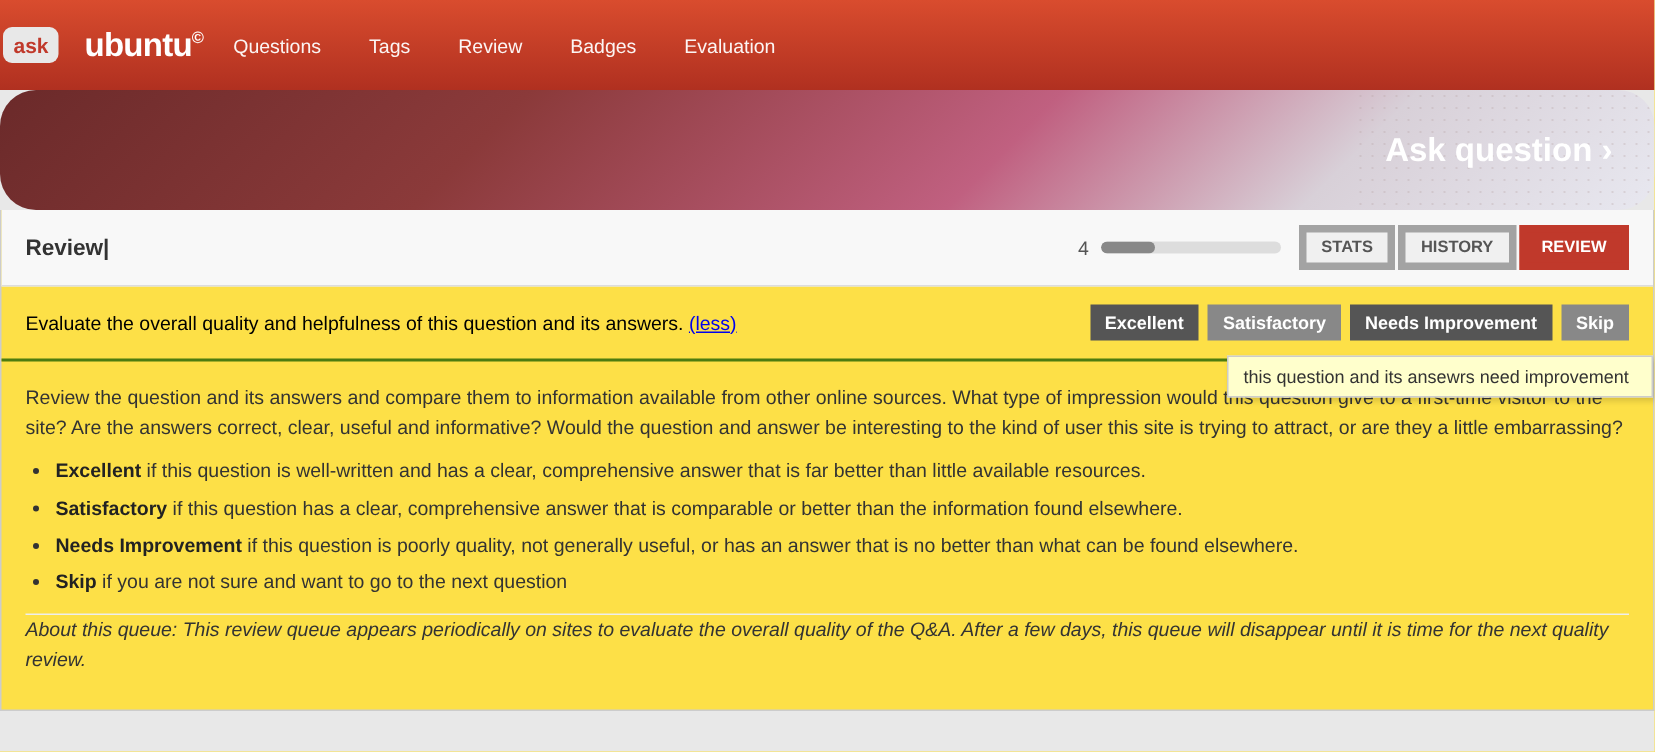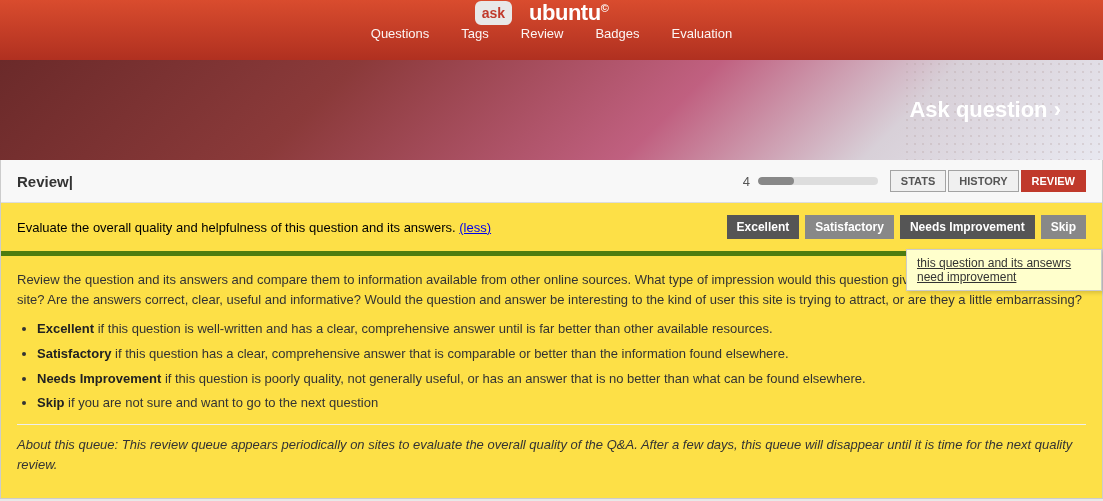--- a/index.html
+++ b/index.html
@@ -11,23 +11,22 @@
       min-height: 501px;
     }
 
     
     .header {
       background: #c0392b;
       background: linear-gradient(to bottom, #d94c2e, #b03020);
       height: 60px;
       display: flex;
       align-items: center;
-      padding: 0 16px;
+      padding: 0 2px;
       position: relative;
-      flex-direction: column;
     }
     .header-logo {
       display: flex;
       align-items: center;
       margin-right: 20px;
     }
     .ask-badge {
       background: #e8e8e8;
       color: #c0392b;
       font-weight: bold;
@@ -54,27 +53,28 @@
     .header-nav a {
       color: white;
       text-decoration: none;
       font-size: 13px;
       opacity: 0.95;
     }
 
     
     .banner {
       background: linear-gradient(135deg, #6b2a2a 0%, #8b3a3a 30%, #c06080 60%, #d8d0d8 80%, #e8e8f0 100%);
-      height: 100px;
+      height: 80px;
       display: flex;
       align-items: center;
       justify-content: flex-end;
-      padding-right: 42px;
+      padding-right: 28px;
       position: relative;
       overflow: hidden;
+      border-radius: 24px;
     }
     .banner::after {
       content: '';
       position: absolute;
       right: 0;
       top: 0;
       width: 200px;
       height: 100%;
       background-image: radial-gradient(circle, rgba(180,160,160,0.3) 1px, transparent 1px);
       background-size: 8px 8px;
@@ -141,36 +141,36 @@
       border-radius: 4px;
     }
     .review-tabs {
       display: flex;
       gap: 2px;
     }
     .tab-btn {
       padding: 4px 10px;
       font-size: 11px;
       font-weight: bold;
-      border: 1px solid #a3a3a3;
+      border: 5px solid #a3a3a3;
       background: #f0f0f0;
       color: #555;
       cursor: pointer;
       text-transform: uppercase;
     }
     .tab-btn.active {
       background: #c0392b;
       color: white;
       border-color: #c0392b;
     }
 
     
     .eval-section {
       padding: 12px 16px;
-      border-bottom: 5px solid #4d7c0f;
+      border-bottom: 2px solid #4d7c0f;
       display: flex;
       align-items: center;
       justify-content: space-between;
       position: relative;
     }
     .eval-buttons {
       display: flex;
       gap: 6px;
       align-items: center;
     }
@@ -190,24 +190,23 @@
     
     .tooltip-box {
       position: absolute;
       right: 0;
       top: 46px;
       background: #ffffcc;
       border: 1px solid #ccc;
       padding: 6px 10px;
       font-size: 12px;
       color: #333;
-      width: 196px;
+      width: 284px;
       z-index: 100;
       box-shadow: 2px 2px 4px rgba(0,0,0,0.15);
-      text-decoration: underline;
     }
 
     
     .review-body {
       padding: 14px 16px;
     }
     .review-body p {
       font-size: 13px;
       color: #333;
       line-height: 1.5;
@@ -223,21 +222,20 @@
       margin-bottom: 4px;
     }
     .review-body ul li b {
       color: #222;
     }
     .about-queue {
       font-style: italic;
       font-size: 12px;
       color: #555;
       border-top: 1px solid #eee;
-      padding-top: 10px;
       margin-top: 6px;
     }
   </style>
 </head>
 <body>
 
 <header class="header">
   <div class="header-logo">
     <span class="ask-badge">ask</span>
     <span class="ubuntu-text">
@@ -289,21 +287,21 @@
       <button class="eval-btn btn-skip">Skip</button>
     </div>
 
     <div class="tooltip-box">this question and its ansewrs need improvement</div>
   </div>
 
   <div class="review-body">
     <p>Review the question and its answers and compare them to information available from other online sources. What type of impression would this question give to a first-time visitor to the site? Are the answers correct, clear, useful and informative? Would the question and answer be interesting to the kind of user this site is trying to attract, or are they a little embarrassing?</p>
     <ul>
       <li>
-        <b>Excellent</b><span> if this question is well-written and has a clear, comprehensive answer until is far better than other available resources.</span>
+        <b>Excellent</b><span> if this question is well-written and has a clear, comprehensive answer that is far better than little available resources.</span>
       </li>
       <li>
         <b>Satisfactory</b><span> if this question has a clear, comprehensive answer that is comparable or better than the information found elsewhere.</span>
       </li>
       <li>
         <b>Needs Improvement</b><span> if this question is poorly quality, not generally useful, or has an answer that is no better than what can be found elsewhere.</span>
       </li>
       <li>
         <b>Skip</b><span> if you are not sure and want to go to the next question</span>
       </li>

